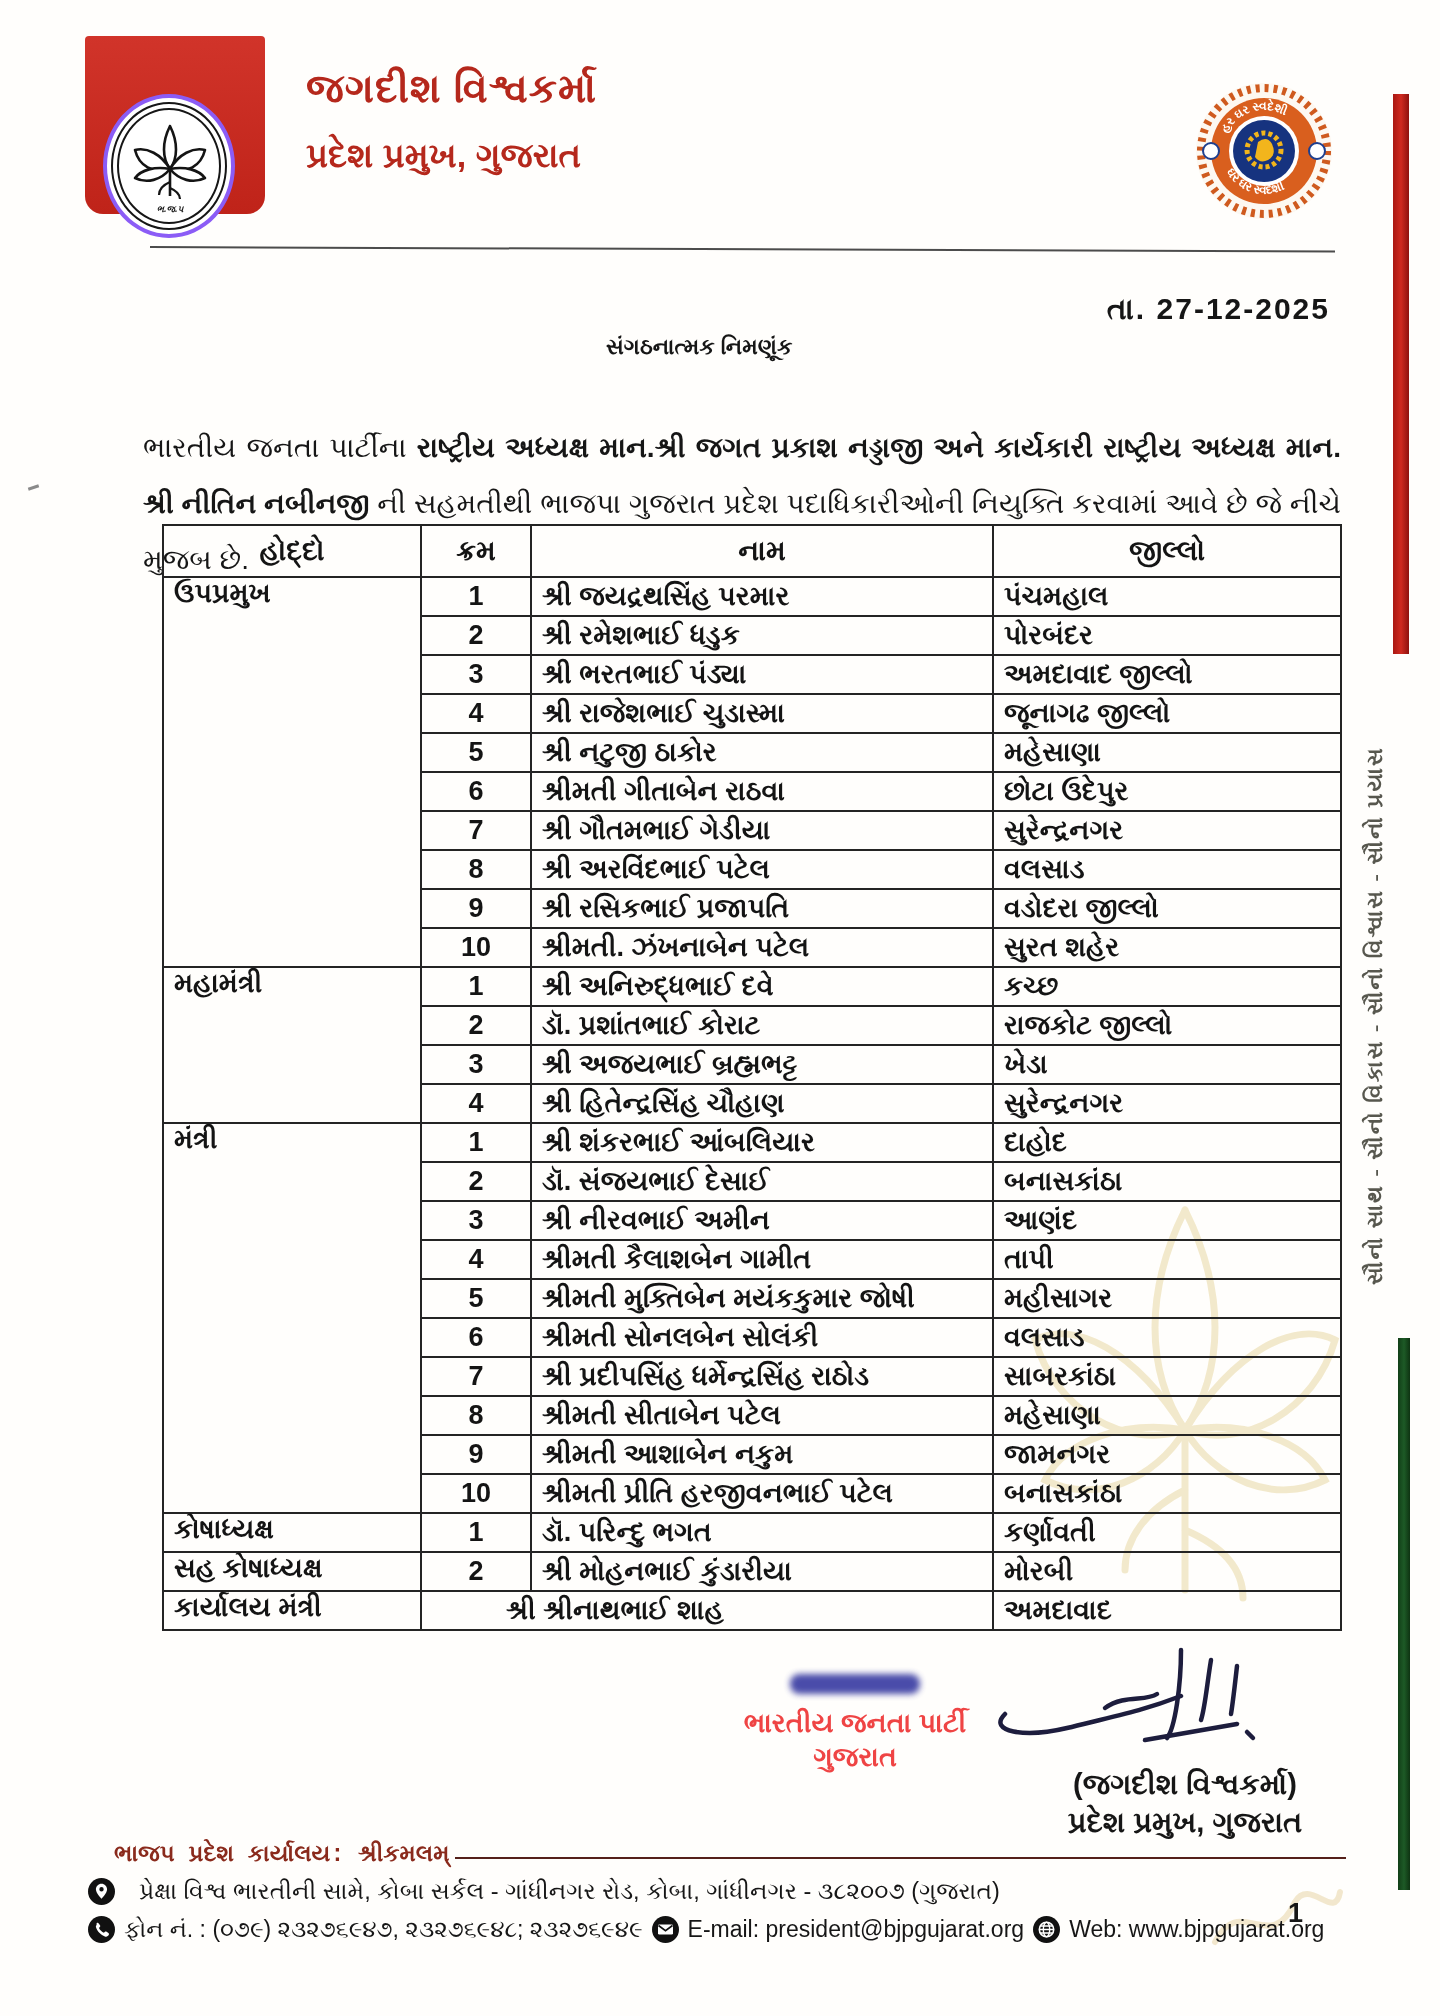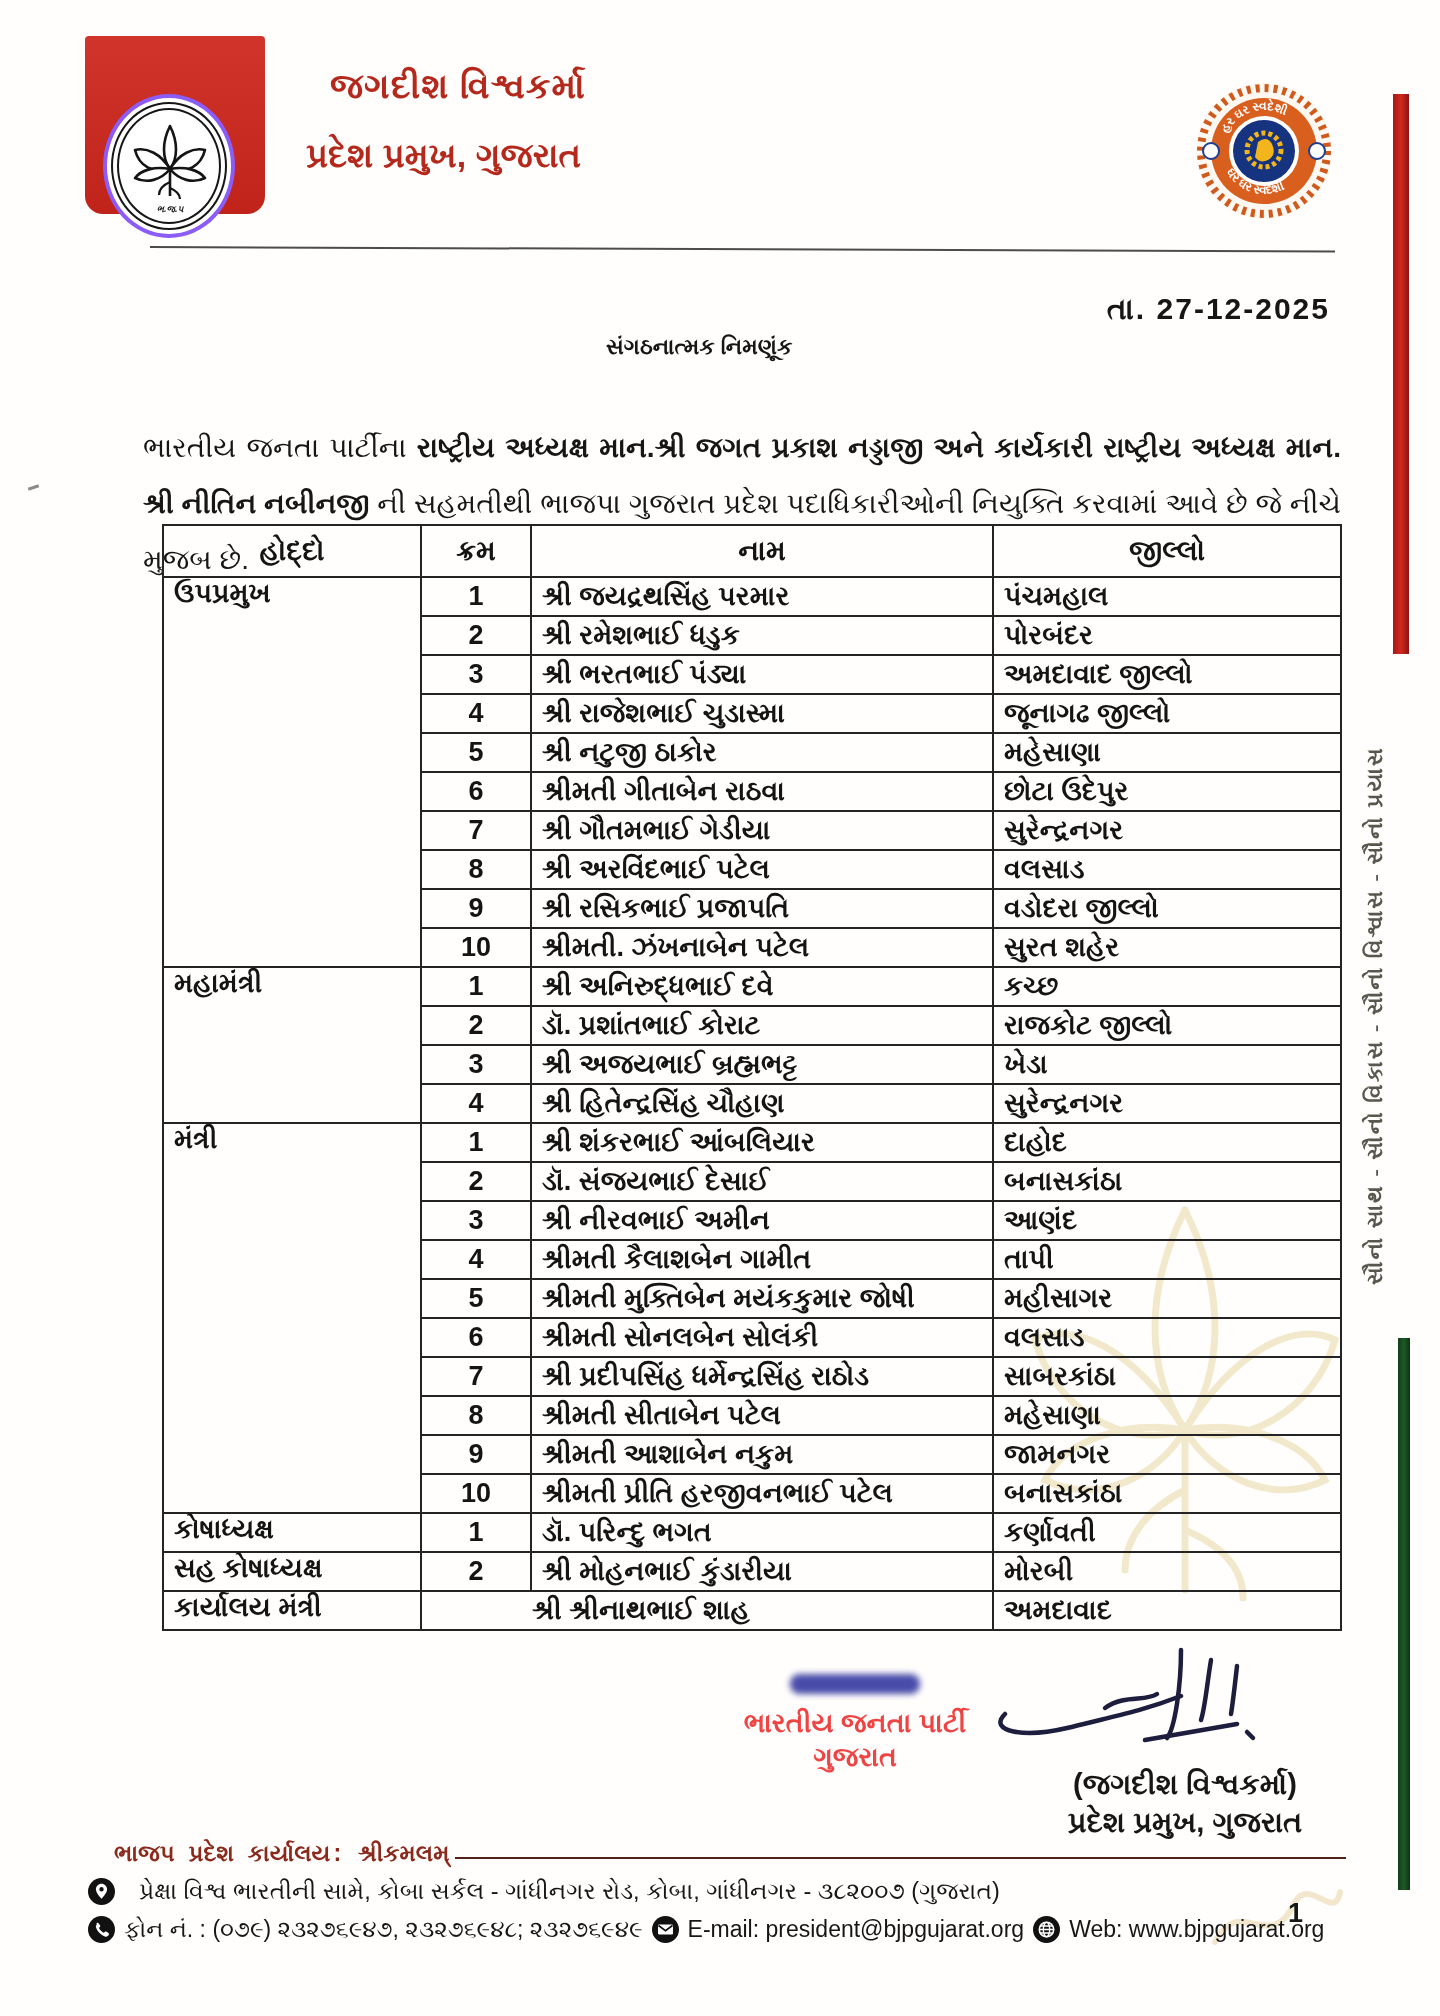--- a/index.html
+++ b/index.html
@@ -17,21 +17,21 @@
   }
   .lotus-oval{
     position:absolute;left:103px;top:94px;width:132px;height:144px;
     background:#fff;border:4px solid #8b5cf6;border-radius:50%;
     box-sizing:border-box;
     font-style:italic;
   }
   .lotus-oval .ring1{position:absolute;inset:4px;border:2.5px solid #161616;border-radius:50%;}
   .lotus-oval .ring2{position:absolute;inset:10px;border:2px solid #161616;border-radius:50%;}
   .lotus-oval svg{position:absolute;left:18px;top:16px;}
-  .head-name{position:absolute;left:306px;top:66px;font-size:35px;font-weight:800;color:#b5281c;letter-spacing:1px;margin-left:24px;}
+  .head-name{position:absolute;left:306px;top:66px;font-size:40px;font-weight:800;color:#b5281c;letter-spacing:1px;}
   .head-title{position:absolute;left:306px;top:136px;font-size:34px;font-weight:800;color:#b5281c;}
   .head-rule{position:absolute;left:150px;top:246px;width:1185px;height:2px;background:#2d2d2d;transform:rotate(0.22deg);transform-origin:left center;opacity:.85;}
   .emblem{position:absolute;left:1188px;top:78px;}
   
   .bar-red{position:absolute;left:1393px;top:94px;width:16px;height:560px;background:linear-gradient(90deg,#a91712,#cf2a20,#8e120e);}
   .bar-green{position:absolute;left:1398px;top:1338px;width:12px;height:552px;background:linear-gradient(90deg,#123f18,#1d5a26,#0e3312);}
   .side-slogan{
     position:absolute;left:1362px;top:692px;height:648px;width:44px;
     writing-mode:vertical-rl;transform:rotate(180deg);
     font-family:"Liberation Serif","DejaVu Serif",serif;
@@ -48,21 +48,21 @@
     position:absolute;left:162px;top:524px;width:1178px;
     border-collapse:collapse;table-layout:fixed;
     font-size:27px;font-weight:600;color:#141414;background:transparent;
   }
   table.appt th,table.appt td{border:2px solid #242424;padding:0 10px;box-sizing:border-box;}
   table.appt th{height:52px;font-size:28px;font-weight:800;text-align:center;}
   table.appt td{height:39px;}
   td.desig{vertical-align:top;padding-top:5px;padding-left:14px;font-weight:700;}
   td.num{text-align:center;font-weight:600;}
   td.name{padding-left:46px;}
-  td.name.merged{padding-left:110px;}
+  td.name.merged{padding-left:84px;}
   td.dist{padding-left:18px;}
   
   .stamp{position:absolute;left:688px;top:1672px;width:334px;text-align:center;color:#ef4444;font-weight:800;line-height:34px;}
   .stamp .smudge{display:inline-block;width:130px;height:20px;background:#2b2e9c;border-radius:9px;filter:blur(3px);opacity:.85;}
   .stamp .l2{font-size:27px;filter:blur(.4px);}
   .stamp .l3{font-size:27px;filter:blur(.3px);}
   .sig-svg{position:absolute;left:985px;top:1636px;}
   .sig-name{position:absolute;left:1030px;top:1768px;width:310px;text-align:center;font-size:29px;font-weight:700;}
   .sig-title{position:absolute;left:1030px;top:1806px;width:310px;text-align:center;font-size:29px;font-weight:800;}
   

